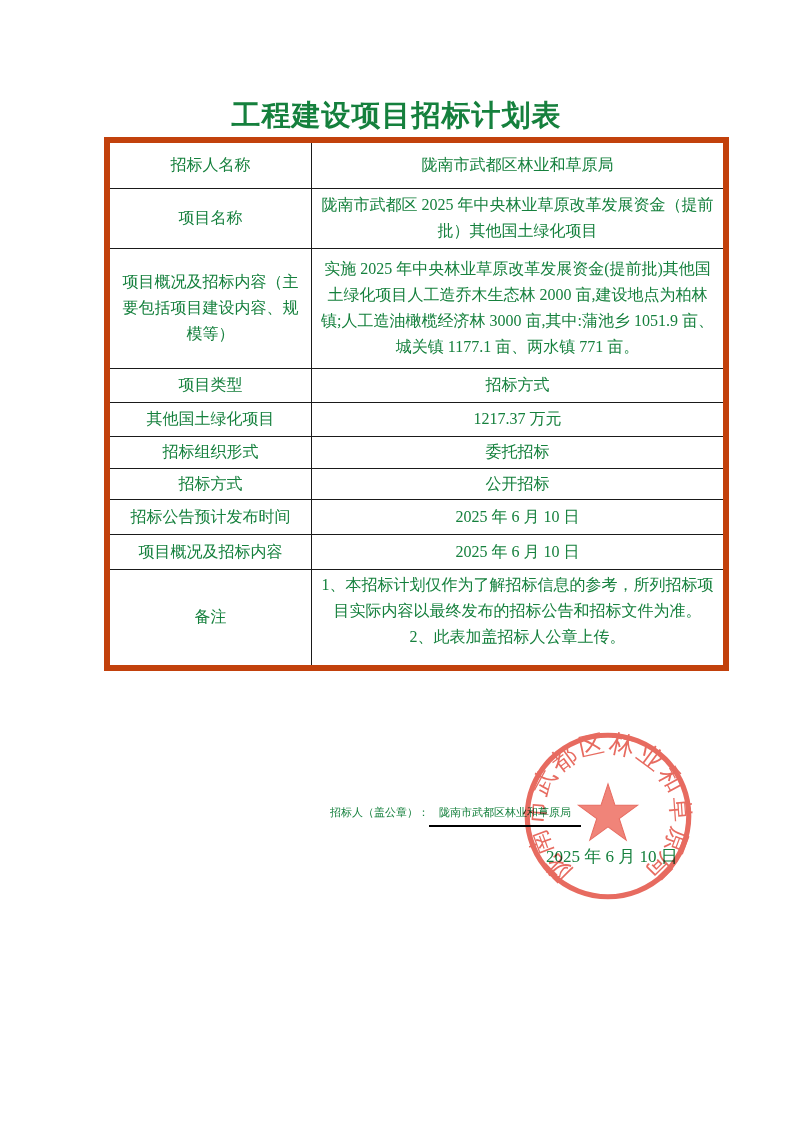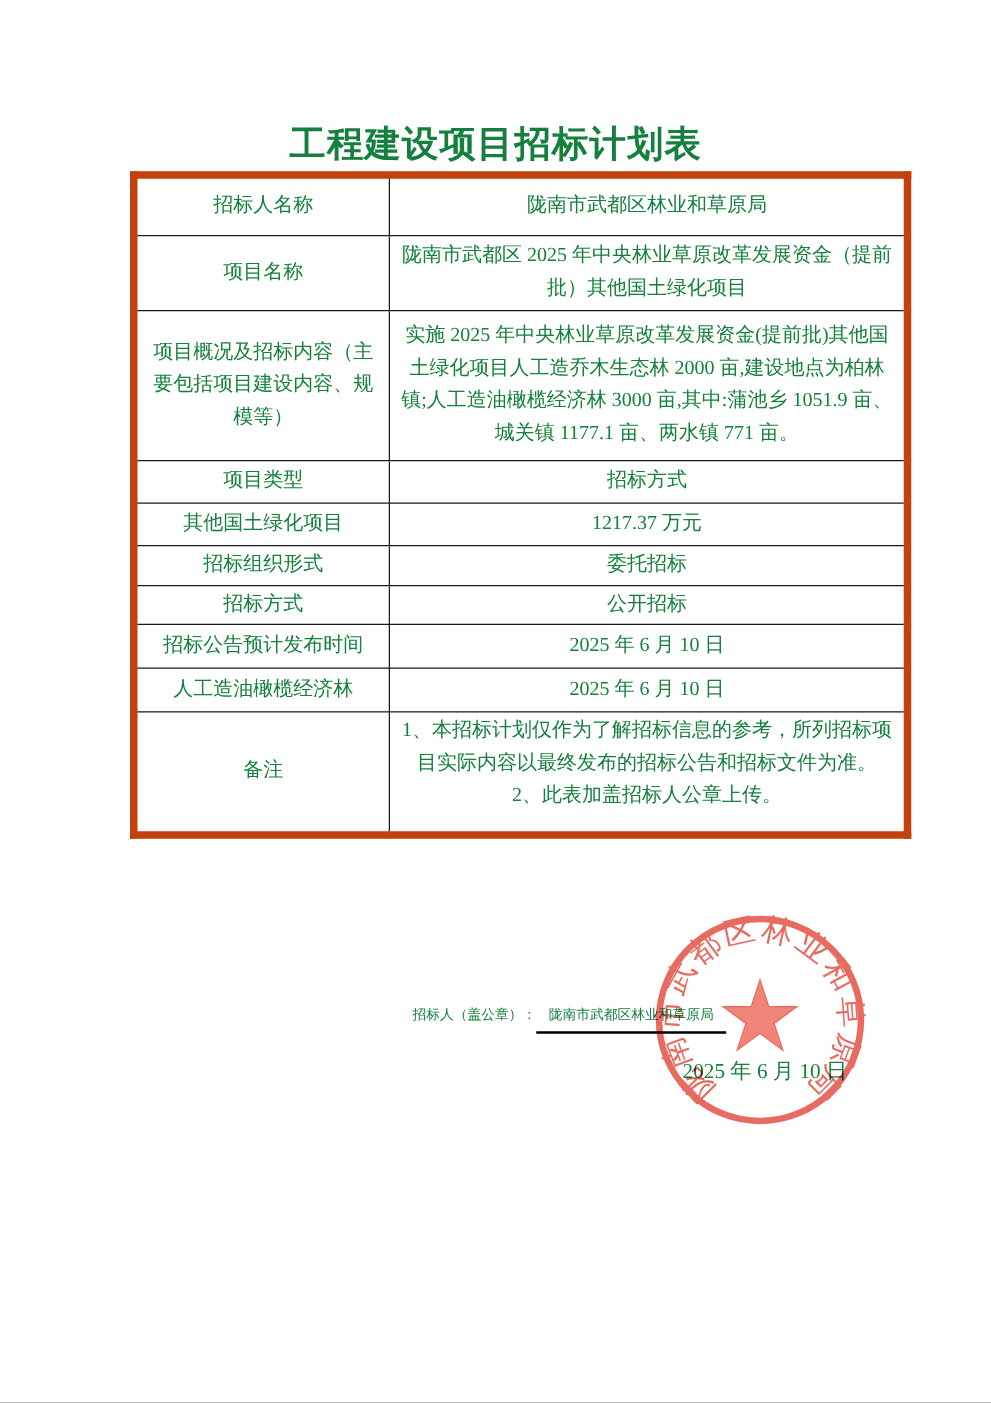--- a/index.html
+++ b/index.html
@@ -131,21 +131,21 @@
       </tr>
       <tr class="r9">
         <td class="lbl">招标方式</td>
         <td class="val">公开招标</td>
       </tr>
       <tr class="r10">
         <td class="lbl">招标公告预计发布时间</td>
         <td class="val">2025 年 6 月 10 日</td>
       </tr>
       <tr class="r11">
-        <td class="lbl">人工造油橄榄经济林</td>
+        <td class="lbl">项目概况及招标内容</td>
         <td class="val">2025 年 6 月 10 日</td>
       </tr>
       <tr class="r12">
         <td class="lbl">备注</td>
         <td class="val left top">1、本招标计划仅作为了解招标信息的参考，所列招标项目实际内容以最终发布的招标公告和招标文件为准。
 2、此表加盖招标人公章上传。</td>
       </tr>
     </tbody>
   </table>
 

